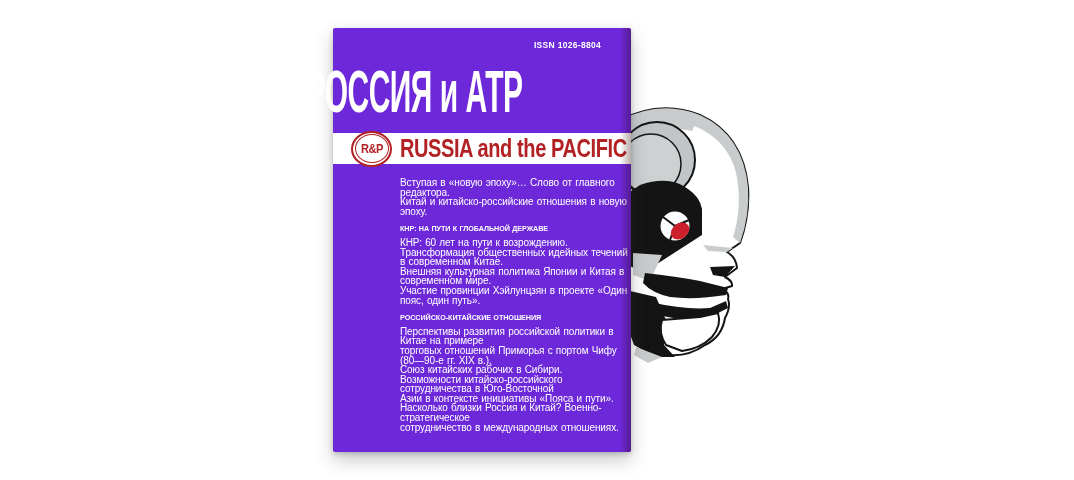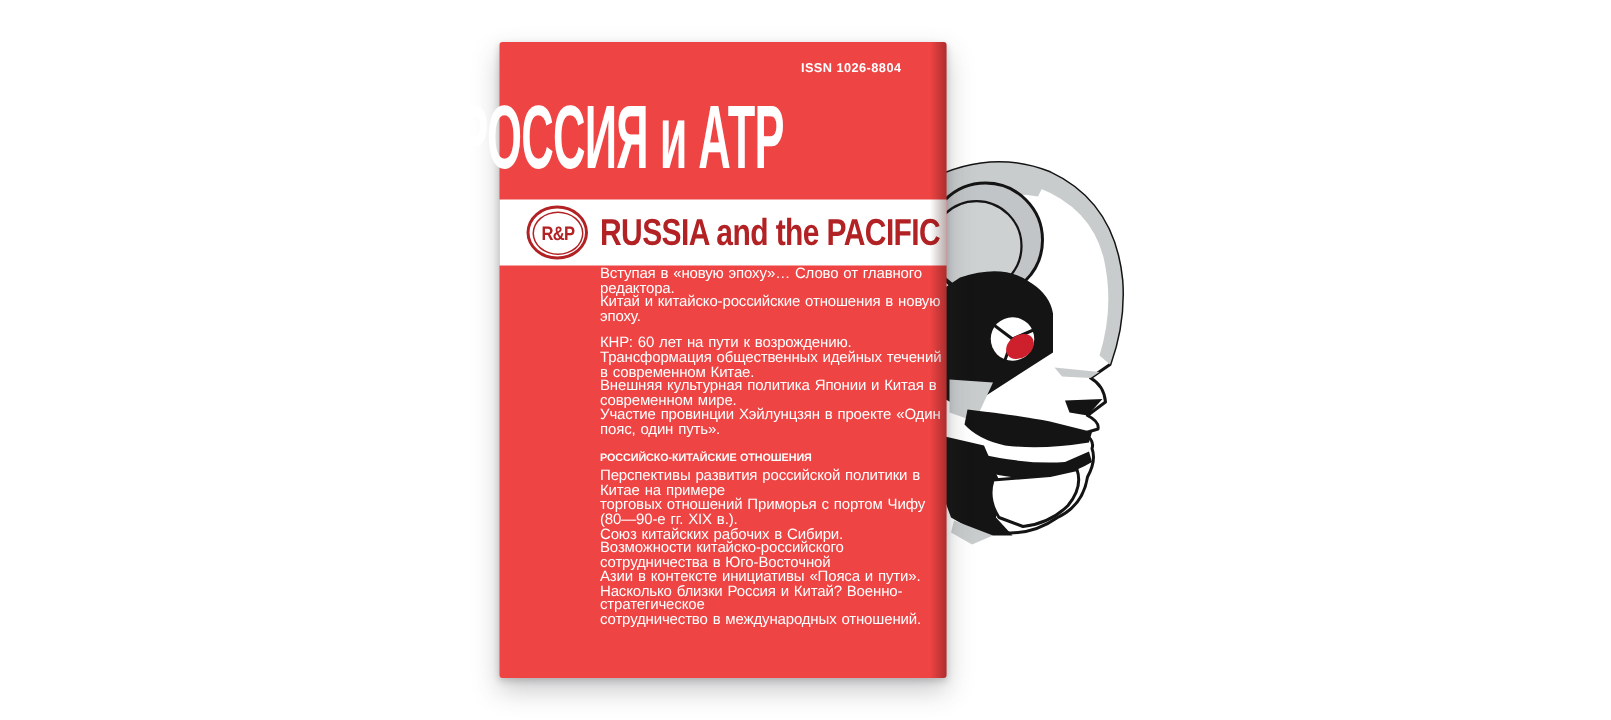--- a/index.html
+++ b/index.html
@@ -9,42 +9,42 @@
     font-family:"Liberation Sans","DejaVu Sans",sans-serif;
   }
   .stage{position:absolute;inset:0;}
 
   
   .head-wrap{position:absolute;left:600px;top:105px;width:160px;height:270px;z-index:1;}
 
   
   .cover{
     position:absolute;left:333px;top:28px;width:298px;height:424px;
-    background:#ef4444;border-radius:2px;z-index:2;
+    background:#6d28d9;border-radius:2px;z-index:2;
     box-shadow:0 8px 18px rgba(60,60,70,.28),0 2px 5px rgba(0,0,0,.18);
   }
   .cover-edge{
     position:absolute;top:0;right:0;bottom:0;width:11px;
     background:linear-gradient(to right,rgba(0,0,0,0),rgba(40,0,0,.33));
     border-radius:0 2px 2px 0;pointer-events:none;
   }
   .issn{
     position:absolute;top:12px;right:30px;
     color:#ffffff;font-size:8.5px;font-weight:700;letter-spacing:.3px;
   }
   .title-ru{
     position:absolute;top:34px;left:0;width:100%;height:60px;
     display:flex;align-items:center;justify-content:flex-end;
   }
   .title-ru .t{
     color:#ffffff;font-weight:700;font-size:60px;line-height:60px;white-space:nowrap;
     transform:scaleX(.5);transform-origin:center center;letter-spacing:-1px;
   }
   .band{
-    position:absolute;top:105px;left:0;right:0;height:44px;background:#ffffff;
+    position:absolute;top:105px;left:0;right:0;height:31px;background:#ffffff;
     display:flex;align-items:center;
   }
   .logo{
     position:relative;margin-left:18px;width:37px;height:32px;flex:0 0 auto;
     background:#ffffff;border:2.5px solid #b22124;border-radius:50%;
     display:flex;align-items:center;justify-content:center;
   }
   .logo::before{
     content:"";position:absolute;inset:1.5px;border:1.5px solid #b22124;border-radius:50%;
   }
@@ -129,38 +129,39 @@
 
     <div class="toc">
   <div class="toc-section">
     <div class="sec-items">
             <p class="toc-item">Вступая в «новую эпоху»… Слово от главного редактора.</p>
             <p class="toc-item">Китай и китайско-российские отношения в новую эпоху.</p>
           </div>
   </div>
 
   <div class="toc-section">
+    <p class="toc-heading">КНР: НА ПУТИ К ГЛОБАЛЬНОЙ ДЕРЖАВЕ</p>
     <div class="sec-items">
             <p class="toc-item">КНР: 60 лет на пути к возрождению.</p>
             <p class="toc-item">Трансформация общественных идейных течений в современном Китае.</p>
             <p class="toc-item">Внешняя культурная политика Японии и Китая в современном мире.</p>
             <p class="toc-item">Участие провинции Хэйлунцзян в проекте «Один пояс, один путь».</p>
           </div>
   </div>
 
   <div class="toc-section">
     <p class="toc-heading">РОССИЙСКО-КИТАЙСКИЕ ОТНОШЕНИЯ</p>
     <div class="sec-items">
             <p class="toc-item">Перспективы развития российской политики в Китае на примере
 торговых отношений Приморья с портом Чифу (80—90-е гг. XIX в.).</p>
             <p class="toc-item">Союз китайских рабочих в Сибири.</p>
             <p class="toc-item">Возможности китайско-российского сотрудничества в Юго-Восточной
 Азии в контексте инициативы «Пояса и пути».</p>
             <p class="toc-item">Насколько близки Россия и Китай? Военно-стратегическое
-сотрудничество в международных отношений.</p>
+сотрудничество в международных отношениях.</p>
           </div>
   </div>
 </div>
 
     <div class="cover-edge"></div>
   </div>
 
 </div>
 
 </body></html>

